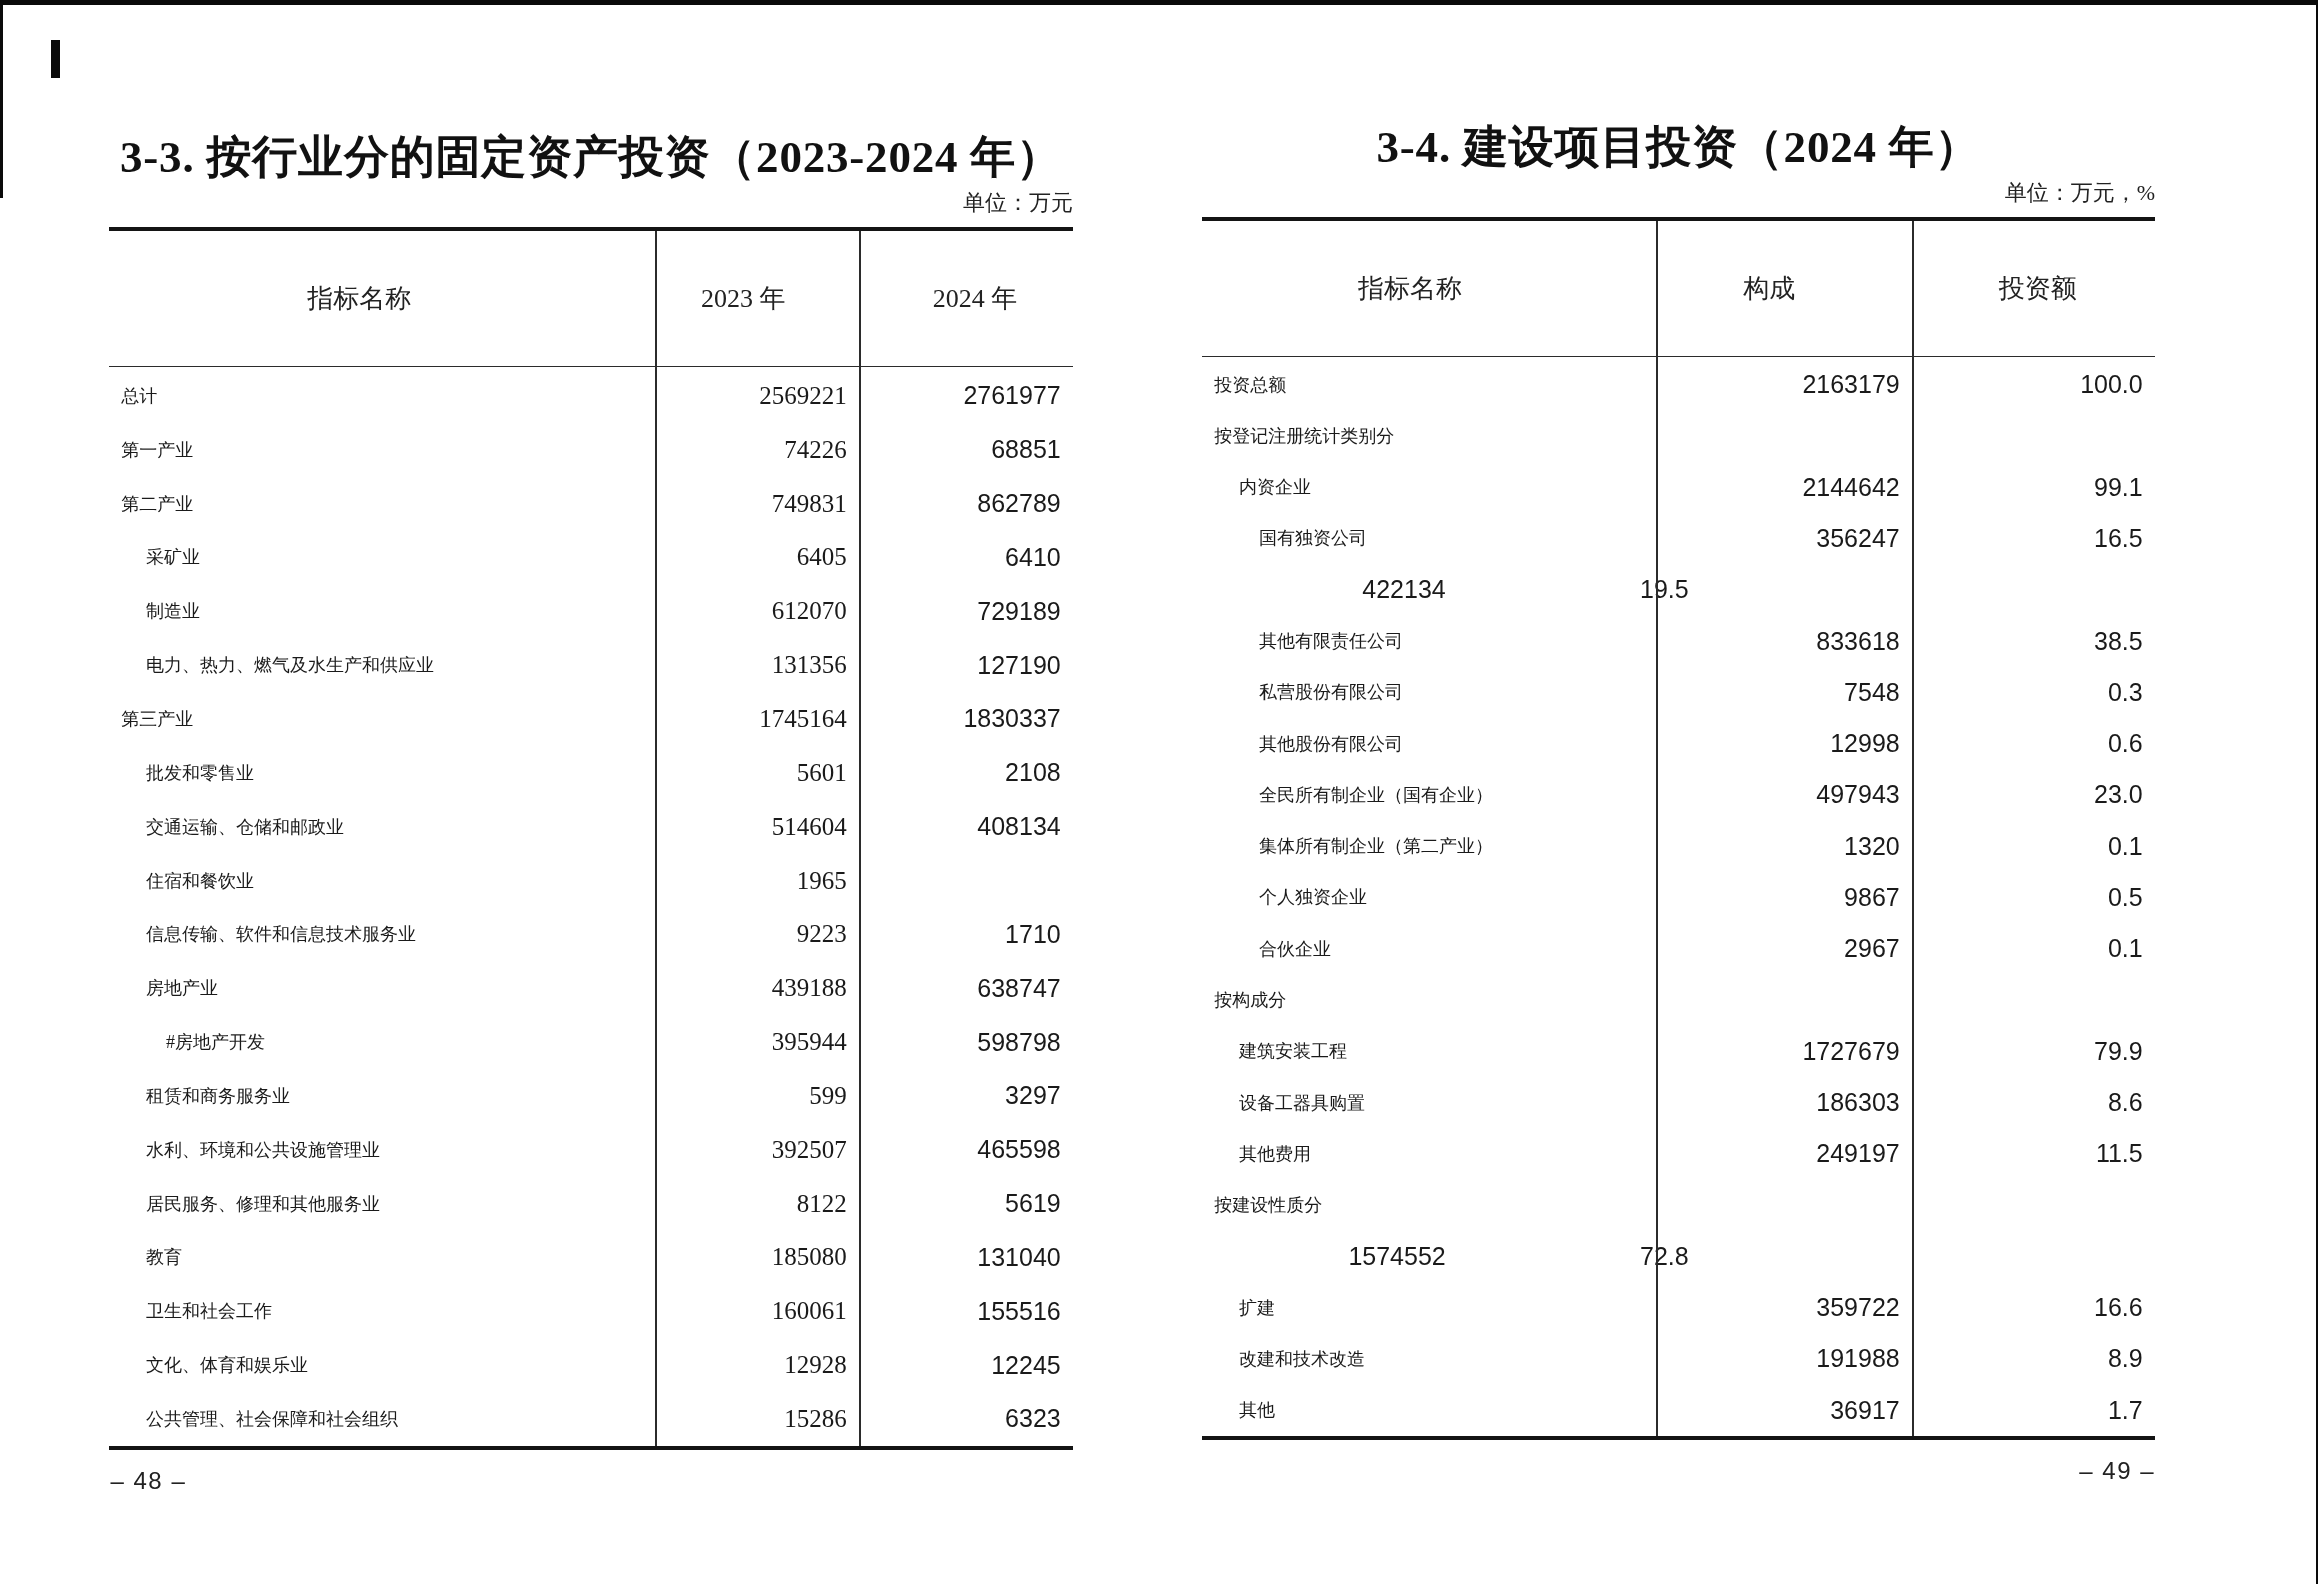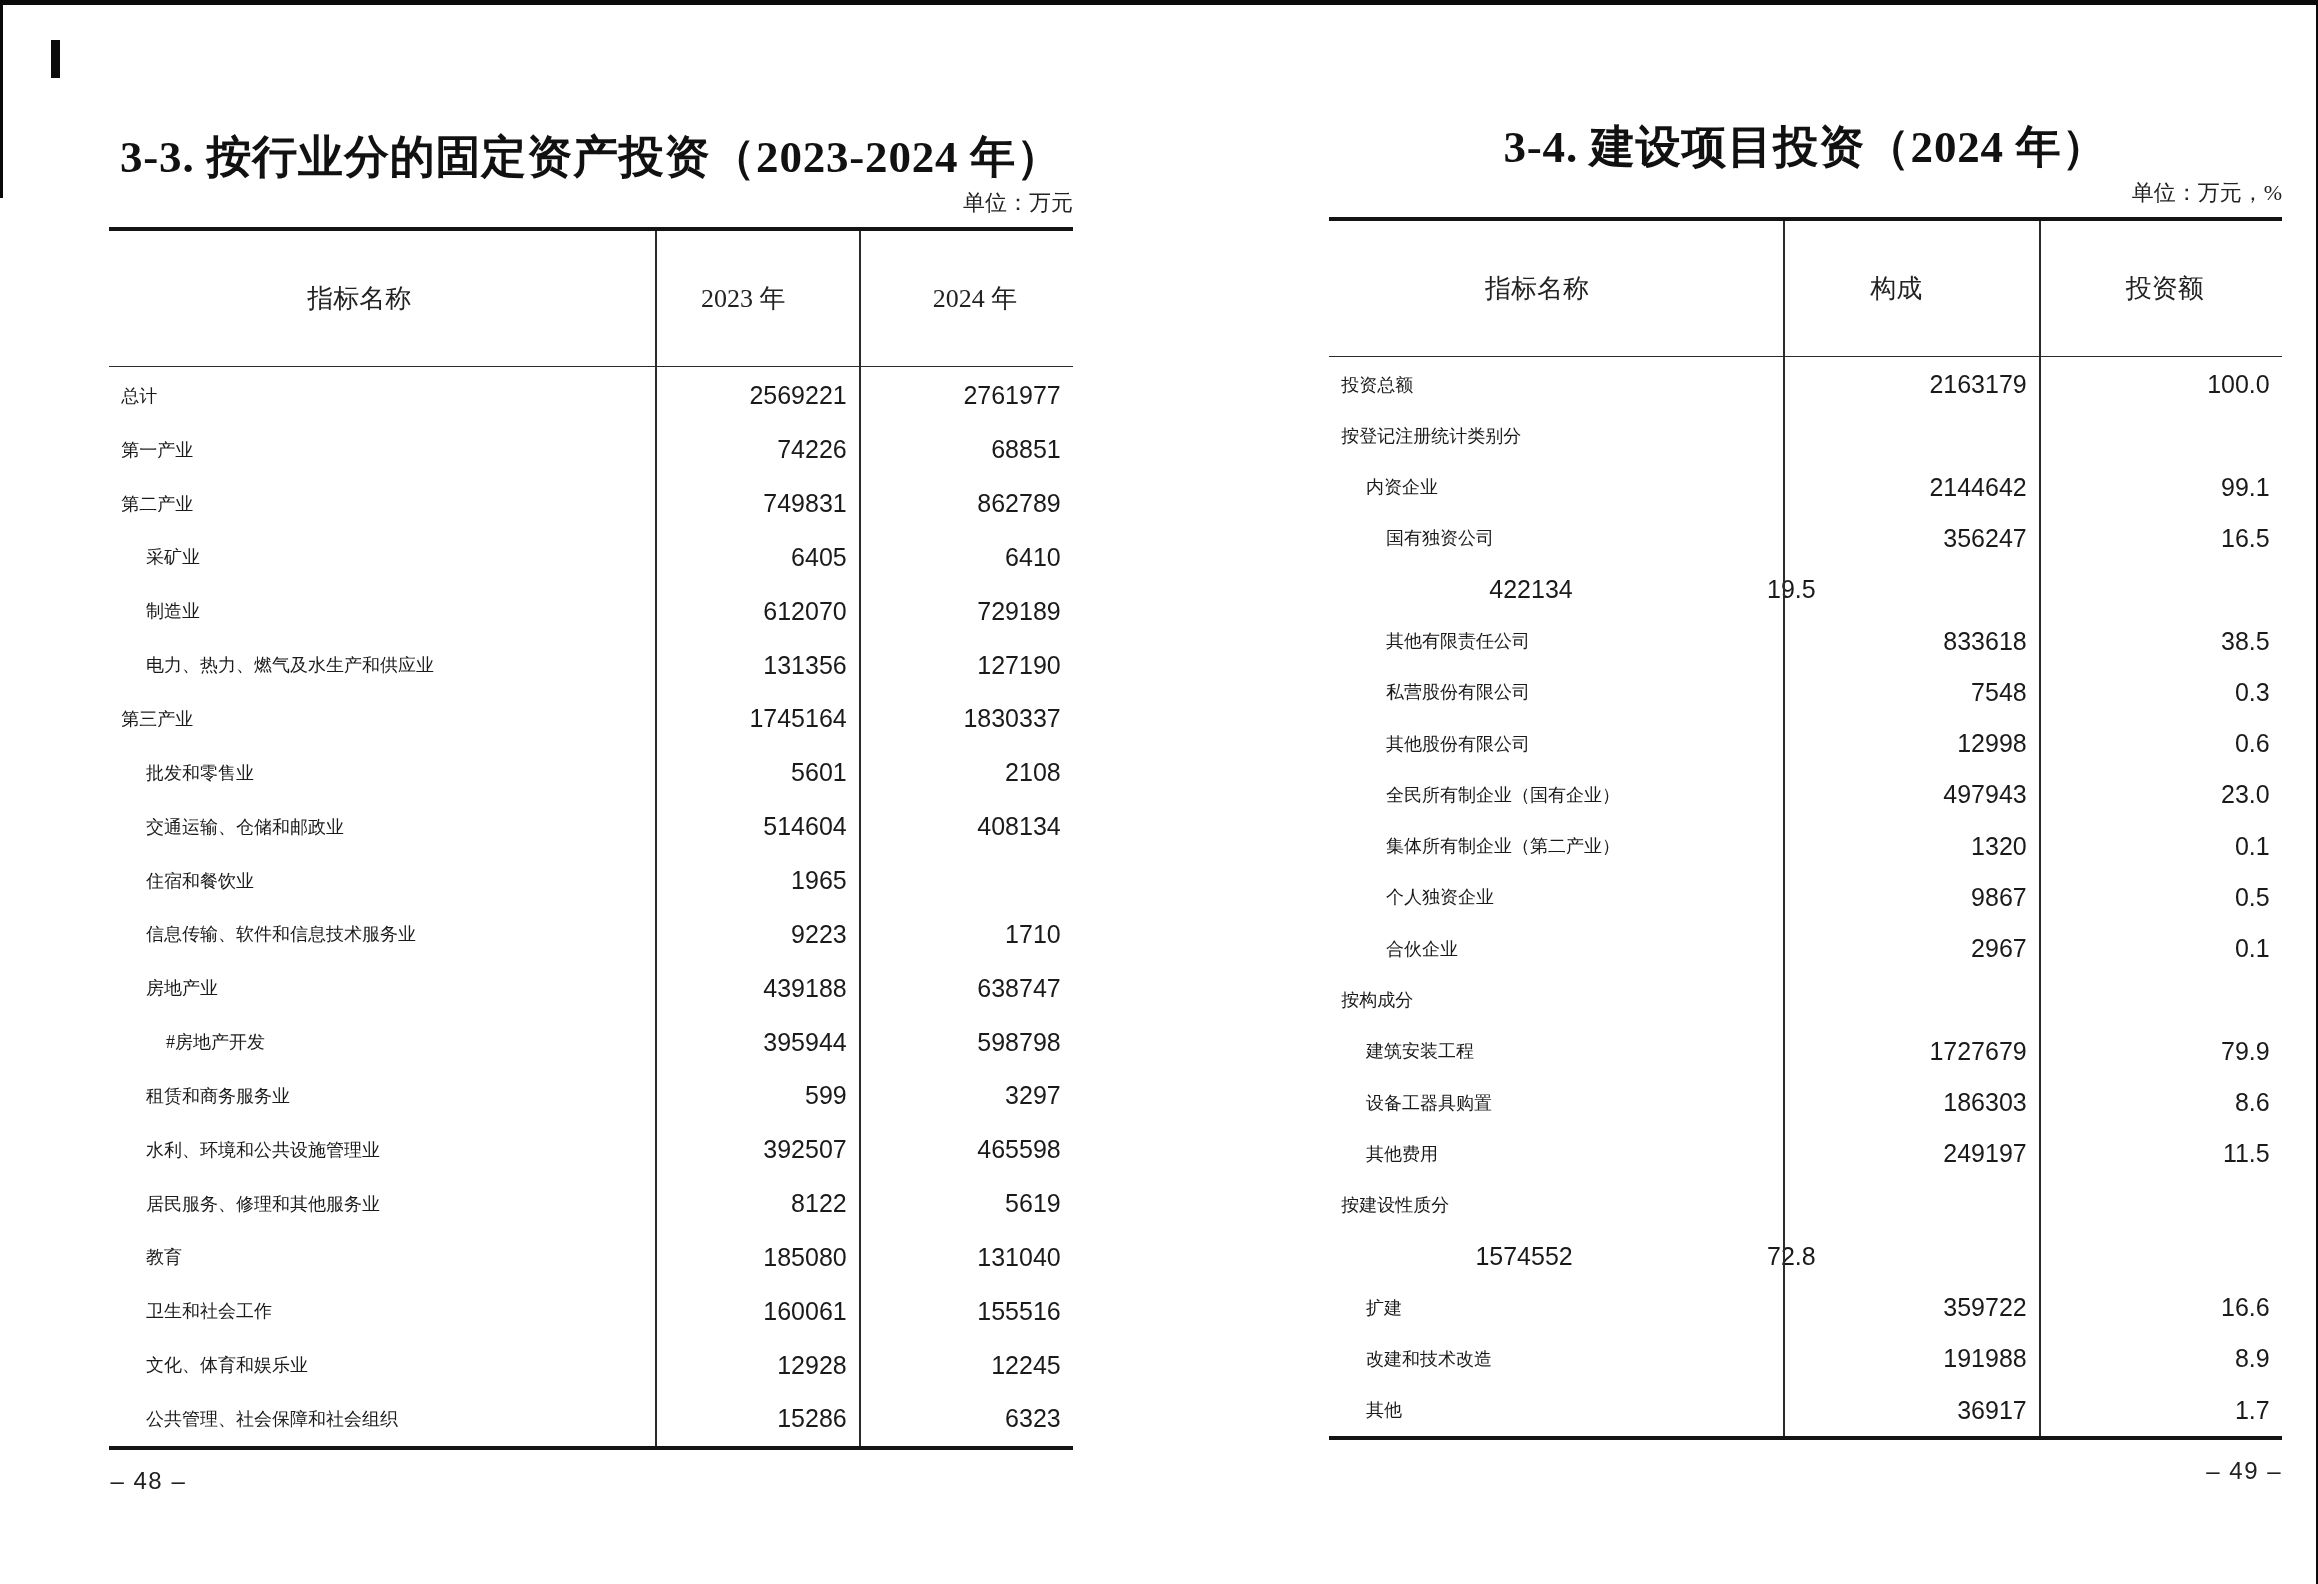--- a/index.html
+++ b/index.html
@@ -9,21 +9,21 @@
   }
   
   .artifact{position:absolute;background:#0a0a0a;}
   .art-top{left:0;top:0;width:2319px;height:4.6px;}
   .art-right{right:0;top:0;width:3.1px;height:1584px;}
   .art-left{left:0;top:0;width:3.1px;height:198px;}
   .art-mark{left:51px;top:40px;width:8.5px;height:38px;}
 
   .panel{position:absolute;}
   .panel-left{left:109px;top:10px;width:964px;height:1584px;}
-  .panel-right{left:1329px;top:0;width:953px;height:1584px;}
+  .panel-right{left:1202px;top:0;width:953px;height:1584px;}
 
   .tbl-title{
     position:absolute;left:0;top:117px;width:100%;height:60px;
     text-align:center;font-size:45px;font-weight:700;letter-spacing:0.8px;
     line-height:60px;white-space:nowrap;color:#111;
   }
   .unit-line{
     position:absolute;left:0;top:178px;width:100%;
     text-align:right;font-size:22px;color:#222;
   }
@@ -52,21 +52,21 @@
     font-family:"Liberation Sans","DejaVu Sans",sans-serif;font-size:25px;color:#1a1a1a;
   }
   .cell.label{font-size:18px;color:#1a1a1a;}
   .ind-0{padding-left:12.3px;}
   .ind-1{padding-left:37px;}
   .ind-2{padding-left:57px;}
   .vline{position:absolute;top:0;bottom:0;width:1.5px;background:#2b2b2b;}
 
   
   .panel-left .c1{width:546px;}
-  .panel-left .c2{width:204px;}
+  .panel-left .c2{width:204px;font-family:Liberation Serif, serif;}
   .panel-left .c3{width:214px;}
   .panel-left .v1{left:546px;}
   .panel-left .v2{left:750px;}
   
   .panel-right .c1{width:454px;}
   .panel-right .c2{width:256px;}
   .panel-right .c3{width:243px;}
   .panel-right .v1{left:454px;}
   .panel-right .v2{left:710px;}
 

